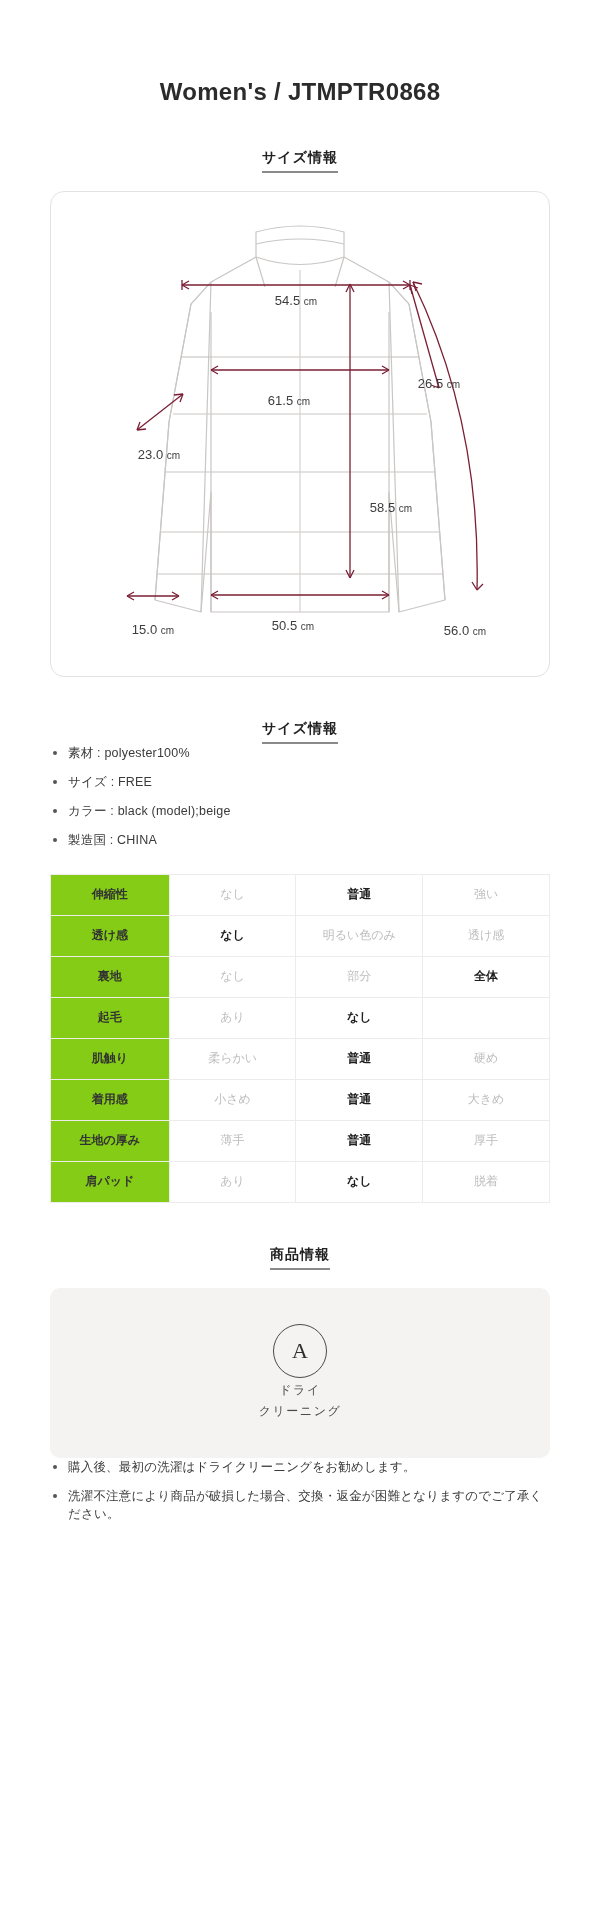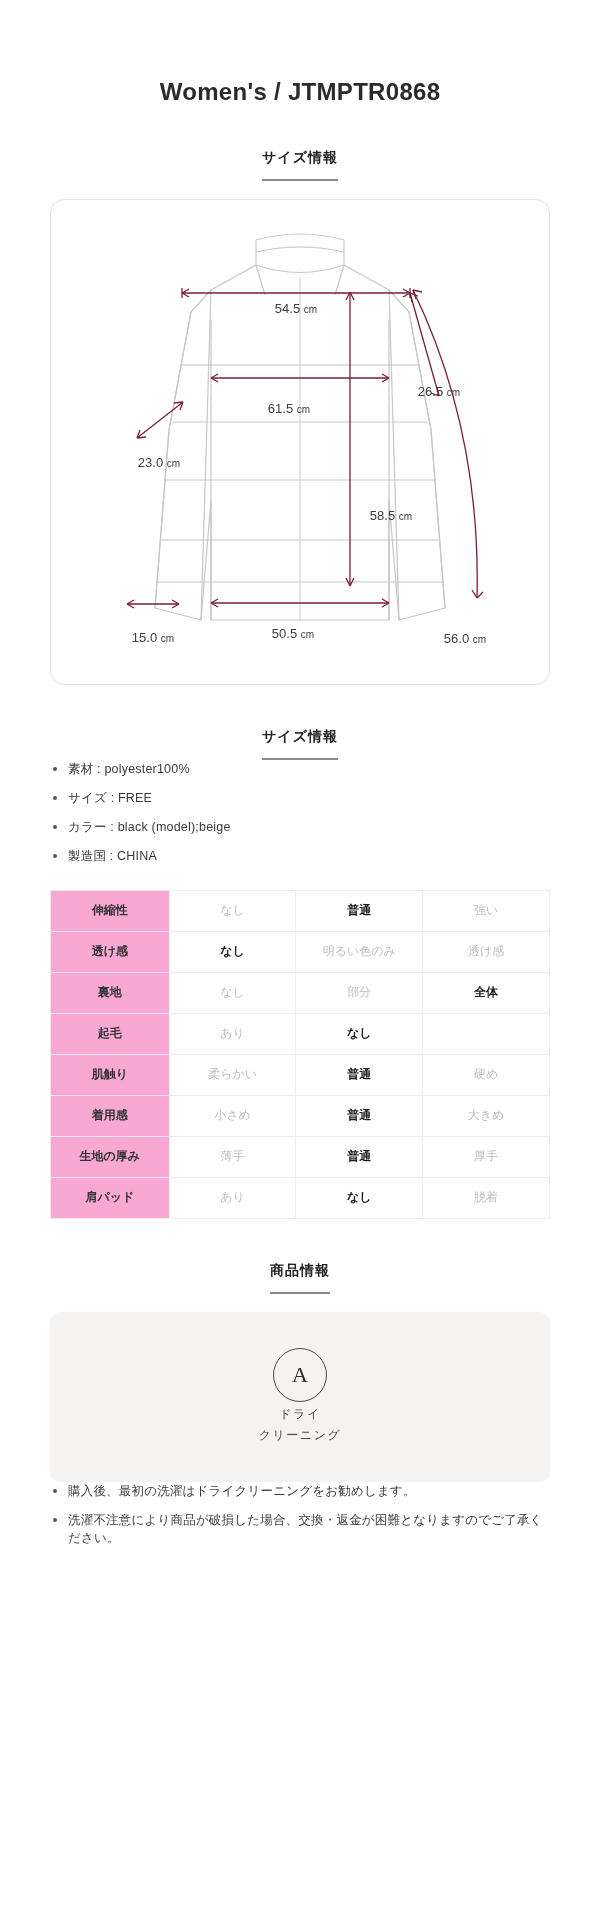--- a/index.html
+++ b/index.html
@@ -31,21 +31,21 @@
     text-align: center;
     margin: 0;
     padding-top: 42px;
   }
   .section-heading .inner {
     display: inline-block;
     font-size: 14px;
     font-weight: 700;
     color: #222;
     letter-spacing: 1px;
-    padding-bottom: 12px;
+    padding-bottom: 4px;
     border-bottom: 2px solid #8a8a8a;
   }
   
   .diagram-box {
     margin-top: 18px;
     border: 1px solid #e2e2e2;
     border-radius: 14px;
     height: 486px;
     position: relative;
     overflow: hidden;
@@ -88,21 +88,21 @@
   table.spec tr { }
   table.spec th, table.spec td {
     border: 1px solid #ececec;
     height: 41px;
     text-align: center;
     vertical-align: middle;
     font-weight: 400;
   }
   table.spec th {
     width: 118px;
-    background: #f9a8d4;
+    background: #84cc16;
     color: #333;
     font-weight: 700;
     font-size: 12px;
   }
   table.spec td {
     color: #bdbdbd;
     width: 126px;
   }
   table.spec td.on {
     color: #1d1d1d;

